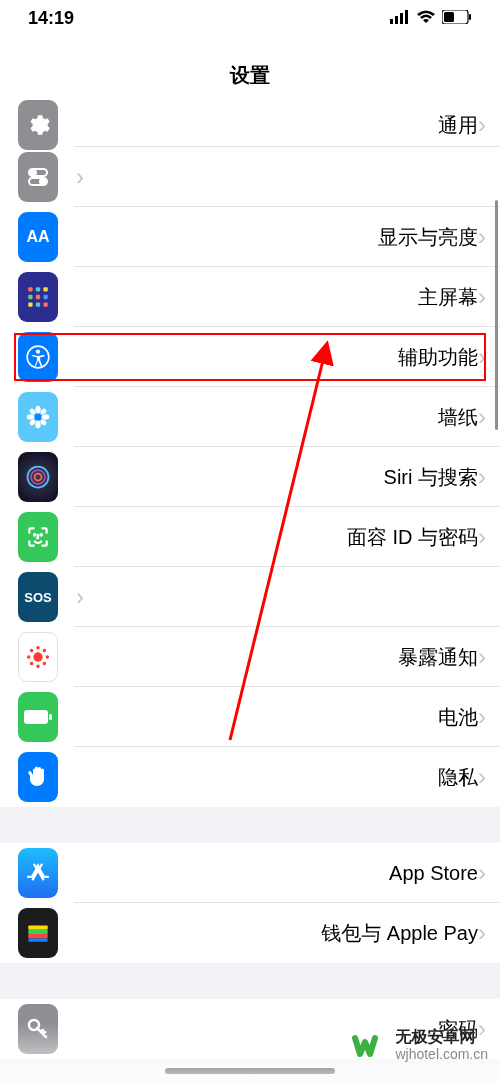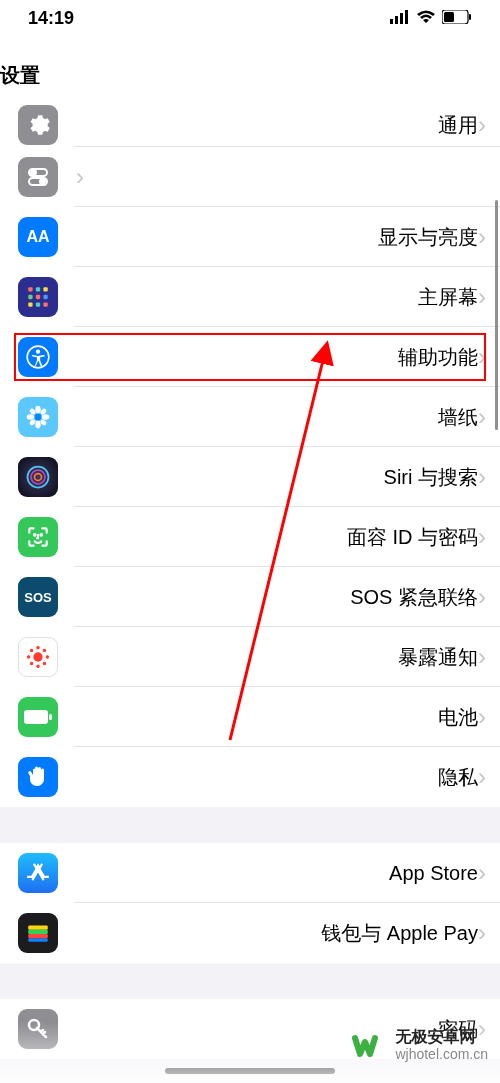--- a/index.html
+++ b/index.html
@@ -17,21 +17,21 @@
       display: flex;
       align-items: center;
       justify-content: space-between;
       padding: 0 28px 4px;
       font-size: 18px;
       font-weight: 600;
     }
     .status-right { display: flex; align-items: center; gap: 6px; }
     .header {
       background: #fff;
-      text-align: left;
+      text-align: center;
       padding: 22px 0 14px;
       font-size: 20px;
       font-weight: 600;
     }
     .group-gap { height: 36px; }
     .list { background: #fff; text-align: right; }
     .row {
       display: flex;
       align-items: center;
       height: 60px;
@@ -39,21 +39,21 @@
       position: relative;
     }
     .row .sep {
       position: absolute;
       left: 74px; right: 0; bottom: 0;
       height: 1px;
       background: #e3e3e6;
     }
     .row:last-child .sep { display: none; }
     .icon {
-      width: 40px; height: 40px;
+      width: 40px; height: 50px;
       border-radius: 9px;
       display: flex;
       align-items: center;
       justify-content: center;
       flex-shrink: 0;
       margin-right: 18px;
       font-family: -apple-system, sans-serif;
     }
     .label { font-size: 20px; color: #000; flex: 1; }
     .chev { color: #c5c5c8; margin-right: 14px; font-size: 24px; }
@@ -257,21 +257,20 @@
           <path d="M12 10v3h-1M9 16s1 1.5 3 1.5 3-1.5 3-1.5"></path>
         </svg>
     </div>
     <div class="label">面容 ID 与密码</div>
     <div class="chev">›</div>
     <div class="sep"></div>
   </div>
 
   <div class="row">
     <div class="icon" style="background:#0c4a6e;color:#fff;font-weight:700;font-size:13px">SOS</div>
-    <div class="label">SOS 紧急联络</div>
     <div class="chev">›</div>
     <div class="sep"></div>
   </div>
 
   <div class="row">
     <div class="icon" style="background:#fff;border:1px solid #e0e0e0">
       <svg width="28" height="28" viewBox="0 0 24 24">
           <circle cx="12" cy="12" r="4" fill="#ff3b30"></circle>
           <g stroke="#ff3b30" stroke-width="1" fill="#ff3b30">
             <circle cx="12" cy="4" r="1"></circle>

